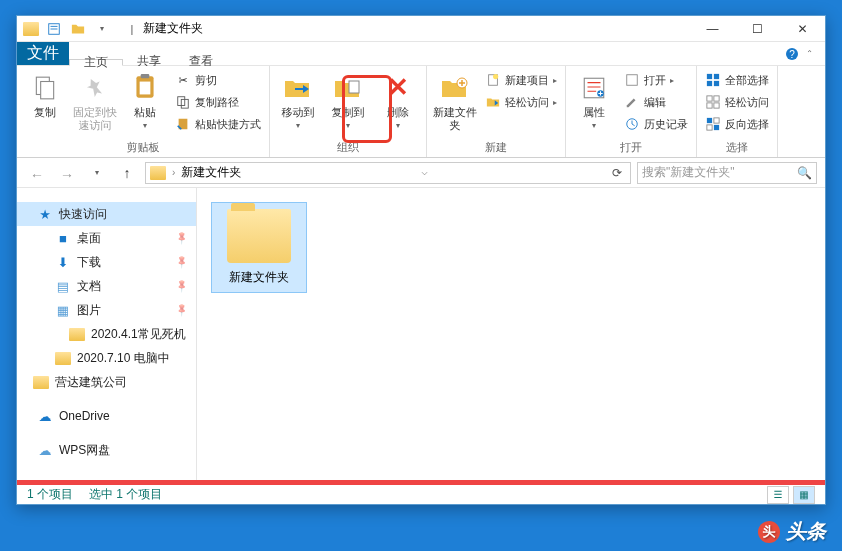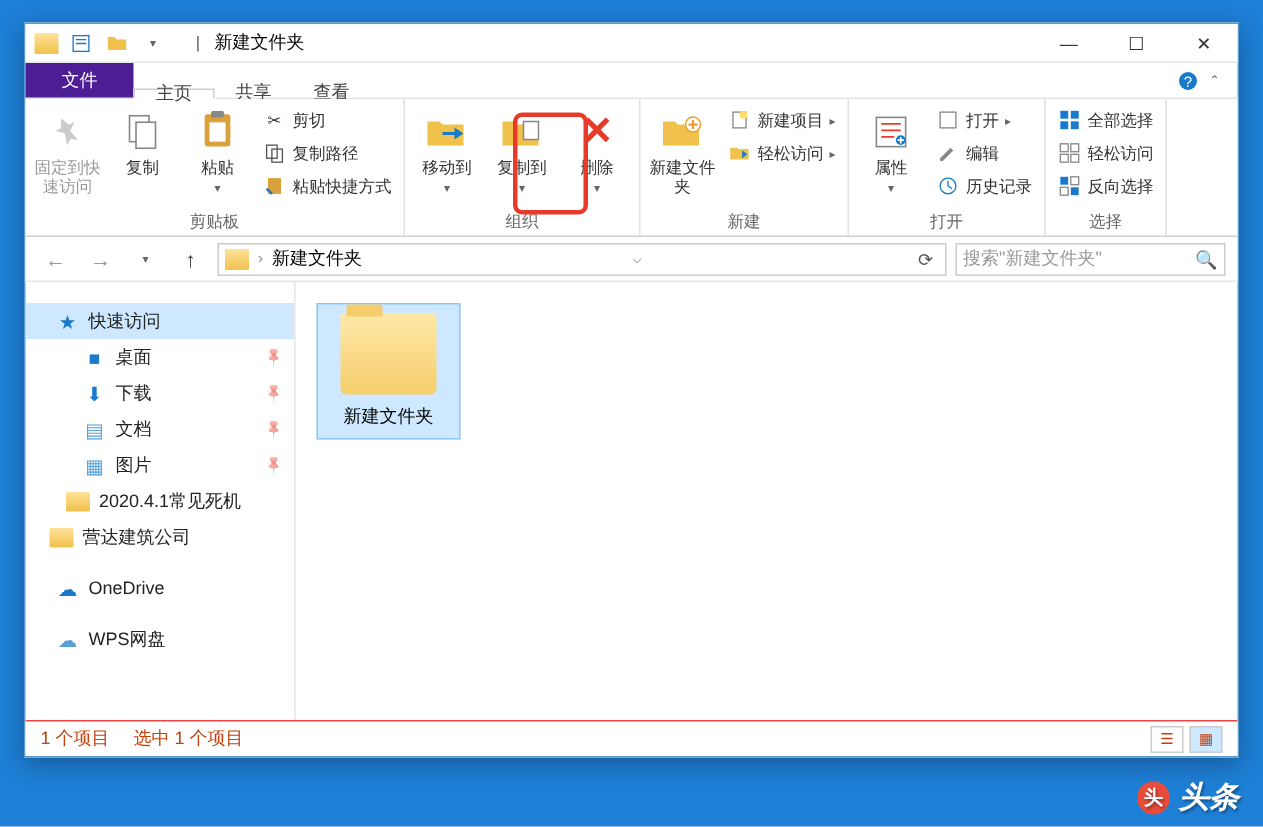--- a/index.html
+++ b/index.html
@@ -6,21 +6,21 @@
 body { background: #1e7fd6; width: 842px; height: 551px; overflow: hidden; position: relative; }
 .window { position: absolute; top: 15px; left: 16px; width: 810px; height: 490px; background: white; border: 1px solid #5a9bcf; box-shadow: 0 4px 16px rgba(0,0,0,0.3); display: flex; flex-direction: column; }
 .titlebar { height: 26px; background: white; display: flex; align-items: center; padding: 0 0 0 6px; border-bottom: 1px solid #e5e5e5; }
 .titlebar-icon { width: 16px; height: 14px; background: linear-gradient(#ffe29a,#f0c14b); margin-right: 4px; border-radius: 1px; }
 .qat { display: flex; gap: 2px; margin-right: 8px; }
 .qat-btn { width: 22px; height: 20px; display: flex; align-items: center; justify-content: center; font-size: 11px; color: #555; }
 .title-text { font-size: 12px; color: #000; flex: 1; }
 .win-controls { display: flex; height: 100%; }
 .win-btn { width: 45px; display: flex; align-items: center; justify-content: center; font-size: 12px; color: #333; }
 .ribbon-tabs { height: 24px; display: flex; border-bottom: 1px solid #e5e5e5; }
-.file-tab { background: #4c1d95; color: white; padding: 0 24px; font-size: 12px; display: flex; align-items: center; }
+.file-tab { background: #0369a1; color: white; padding: 0 10px; font-size: 16px; display: flex; align-items: center; }
 .tab { padding: 0 14px; font-size: 12px; display: flex; align-items: center; color: #444; margin-top: 16px; }
 .tab.active { border: 1px solid #d0d0d0; border-bottom: 1px solid white; background: white; position: relative; top: 1px; }
 .ribbon-help { margin-left: auto; padding: 0 12px; display: flex; align-items: center; }
 .ribbon { height: 92px; background: white; display: flex; border-bottom: 1px solid #d0d0d0; }
 .group { display: flex; flex-direction: column; padding: 2px 4px 0; border-right: 1px solid #e0e0e0; }
 .group-body { flex: 1; display: flex; align-items: flex-start; gap: 2px; }
 .group-label { font-size: 11px; color: #666; text-align: center; padding: 2px 0; font-family: Liberation Mono, monospace; }
 .big-btn { width: 48px; display: flex; flex-direction: column; align-items: center; gap: 2px; padding: 4px 2px; font-size: 11px; color: #333; text-align: center; line-height: 1.2; }
 .big-btn.disabled { opacity: 0.5; }
 .big-icon { width: 32px; height: 32px; display: flex; align-items: center; justify-content: center; }
@@ -42,21 +42,21 @@
 .nav-item { height: 24px; display: flex; align-items: center; gap: 6px; font-size: 12px; color: #222; padding: 0 8px 0 20px; position: relative; }
 .nav-item.selected { background: #cde8ff; }
 .nav-item.pinned::after { content: "📌"; margin-left: auto; font-size: 9px; opacity: 0.5; transform: rotate(-45deg); }
 .nav-ico { width: 16px; height: 16px; display: flex; align-items: center; justify-content: center; font-size: 13px; }
 .folder-ico { width: 16px; height: 13px; background: linear-gradient(#ffe29a,#f0c14b); border-radius: 1px; }
 .nav-spacer { height: 10px; }
 .content { flex: 1; padding: 14px; display: flex; align-items: flex-start; }
 .file-item { width: 96px; display: flex; flex-direction: column; align-items: center; gap: 6px; padding: 6px 4px; background: #cde8ff; border: 1px solid #8cc7f7; font-size: 12px; text-align: center; }
 .big-folder { width: 64px; height: 54px; background: linear-gradient(#ffe8a8,#f5ce6b); border-radius: 2px 2px 4px 4px; position: relative; }
 .big-folder::before { content: ""; position: absolute; top: -6px; left: 4px; width: 24px; height: 8px; background: #f5ce6b; border-radius: 2px 2px 0 0; }
-.statusbar { height: 24px; border-top: 1px solid #ef4444; display: flex; align-items: center; padding: 0 10px; gap: 16px; font-size: 12px; color: #c2410c; background: white; }
+.statusbar { height: 24px; border-top: 5px solid #ef4444; display: flex; align-items: center; padding: 0 10px; gap: 16px; font-size: 12px; color: #0f766e; background: white; }
 .status-right { margin-left: auto; display: flex; gap: 4px; }
 .view-btn { width: 22px; height: 18px; border: 1px solid #ccc; display: flex; align-items: center; justify-content: center; font-size: 10px; }
 .watermark { position: absolute; bottom: 6px; right: 16px; font-size: 20px; color: white; font-weight: bold; font-style: italic; text-shadow: 1px 1px 2px rgba(0,0,0,0.4); display: flex; align-items: center; gap: 6px; }
 .wm-ico { width: 22px; height: 22px; background: #e74c3c; border-radius: 50%; display: flex; align-items: center; justify-content: center; font-size: 13px; font-style: normal; }
 .chevron { font-size: 8px; color: #666; }
 .pin-svg { transform: rotate(-25deg); }
 </style>
 </head>
 <body>
 
@@ -98,36 +98,36 @@
           <circle cx="8" cy="8" r="6" fill="#1979ca"></circle>
           <text x="8" y="12" text-anchor="middle" fill="white" font-size="10">?</text>
         </svg>
         <span class="chevron" style="margin-left:6px">⌃</span>
       </div>
   </div>
 
   <div class="ribbon">
     <div class="group">
       <div class="group-body">
-        <div class="big-btn disabled">
-          <div class="big-icon">
-              <svg class="pin-svg" width="24" height="24" viewBox="0 0 24 24">
-                <path d="M12 2l3 6h4l-5 4 2 8-4-3-4 3 2-8-5-4h4z" fill="#999"></path>
-              </svg>
-            </div>
-          <span>固定到快速访问</span>
-        </div>
         <div class="big-btn">
           <div class="big-icon">
               <svg width="26" height="26" viewBox="0 0 24 24">
                 <rect x="4" y="2" width="12" height="16" fill="#fff" stroke="#888"></rect>
                 <rect x="8" y="6" width="12" height="16" fill="#fff" stroke="#888"></rect>
               </svg>
             </div>
           <span>复制</span>
+        </div>
+        <div class="big-btn disabled">
+          <div class="big-icon">
+              <svg class="pin-svg" width="24" height="24" viewBox="0 0 24 24">
+                <path d="M12 2l3 6h4l-5 4 2 8-4-3-4 3 2-8-5-4h4z" fill="#999"></path>
+              </svg>
+            </div>
+          <span>固定到快速访问</span>
         </div>
         <div class="big-btn">
           <div class="big-icon">
               <svg width="26" height="30" viewBox="0 0 24 28">
                 <rect x="4" y="3" width="16" height="20" fill="#d9a13b" rx="2"></rect>
                 <rect x="8" y="1" width="8" height="4" fill="#888" rx="1"></rect>
                 <rect x="7" y="8" width="10" height="12" fill="#fff"></rect>
               </svg>
             </div>
           <span>粘贴</span>
@@ -351,23 +351,27 @@
           <span>下载</span>
         </div>
       <div class="nav-item pinned" style="padding-left:38px">
           <span class="nav-ico" style="color:#5aa0d8">▤</span>
           <span>文档</span>
         </div>
       <div class="nav-item pinned" style="padding-left:38px">
           <span class="nav-ico" style="color:#5aa0d8">▦</span>
           <span>图片</span>
         </div>
-      <div class="nav-item" style="padding-left:27px">
+      <div class="nav-item" style="padding-left:52px">
           <span class="folder-ico"></span>
           <span>2020.4.1常见死机</span>
+        </div>
+      <div class="nav-item" style="padding-left:38px">
+          <span class="folder-ico"></span>
+          <span>2020.7.10 电脑中</span>
         </div>
       <div class="nav-item" style="padding-left:16px">
           <span class="folder-ico"></span>
           <span>营达建筑公司</span>
         </div>
       <div class="nav-spacer"></div>
       <div class="nav-item">
           <span class="nav-ico" style="color:#1979ca">☁</span>
           <span>OneDrive</span>
         </div>

